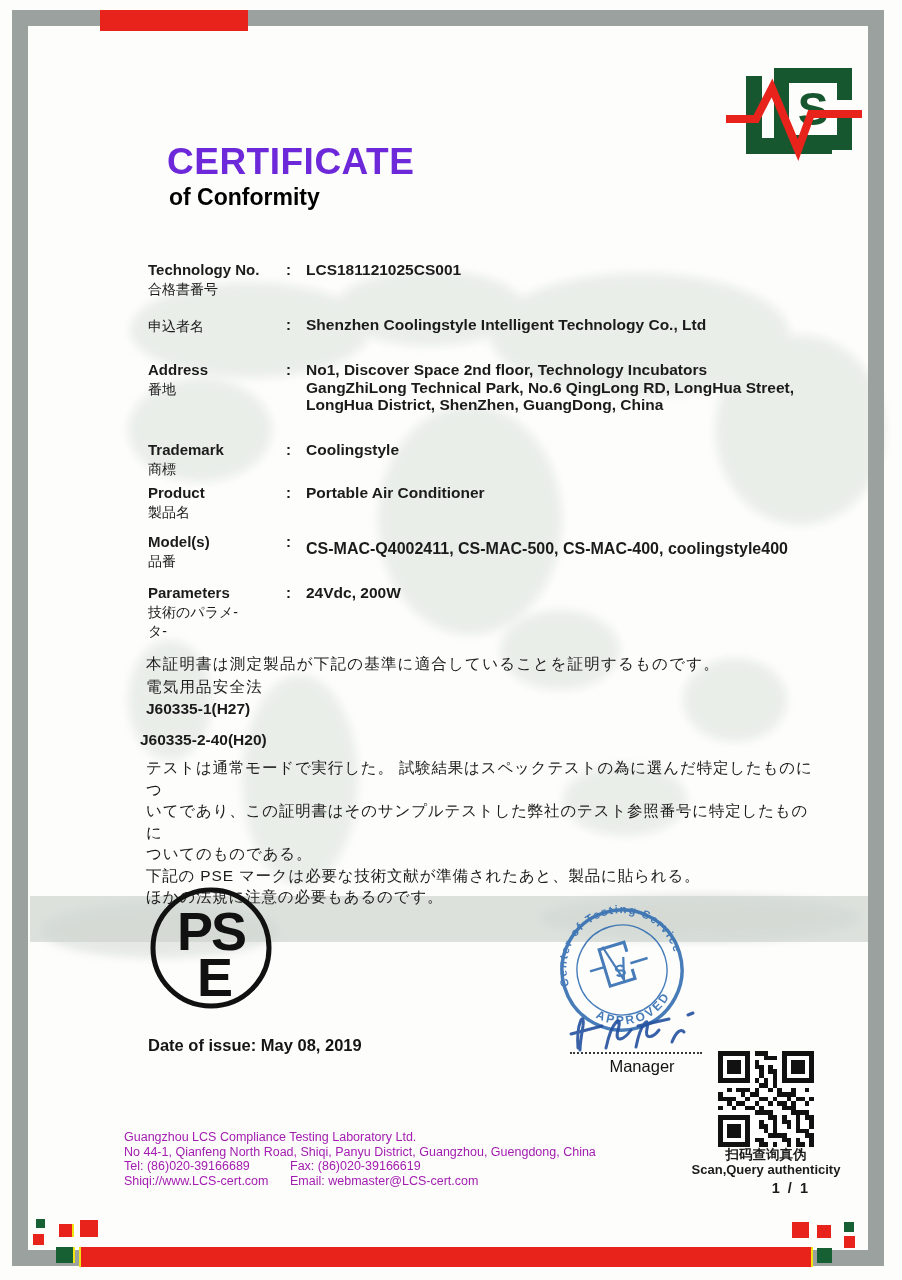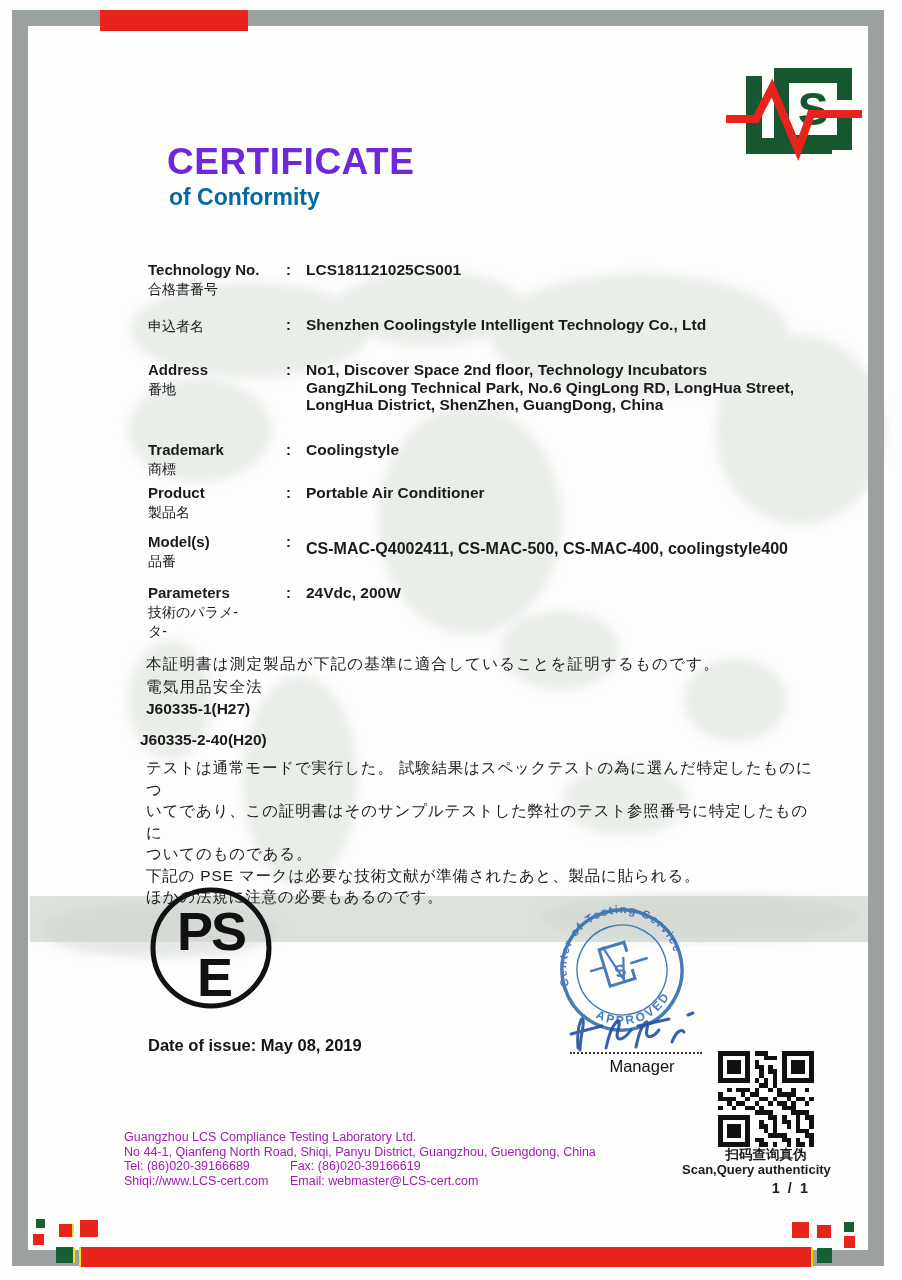--- a/index.html
+++ b/index.html
@@ -6,21 +6,21 @@
   .page{position:relative;width:902px;height:1280px;background:#fdfdfc;overflow:hidden;
         font-family:"Liberation Sans",sans-serif;color:#1b1b1b}
   .abs{position:absolute}
   
   .frame{position:absolute;left:12px;top:10px;width:872px;height:1256px;
          border:16px solid #9ba19e;box-sizing:border-box;z-index:2}
   .map{position:absolute;left:0;top:0;z-index:0;pointer-events:none}
   .content{position:absolute;left:0;top:0;width:902px;height:1280px;z-index:3}
   
   .title{left:167px;top:141px;font-size:37px;font-weight:bold;letter-spacing:.5px;color:#6d28d9}
-  .subtitle{left:169px;top:184px;font-size:23px;font-weight:bold;color:#0369a1}
+  .subtitle{left:169px;top:184px;font-size:23px;font-weight:bold;color:#000000}
   
   .logo{left:724px;top:62px;width:142px;height:110px}
   
   .field-row{position:absolute;left:148px;width:680px}
   .f-en{font-size:15px;font-weight:bold;line-height:18px}
   .f-jp{font-size:14px;line-height:19px;margin-top:1px;white-space:pre-line}
   .f-colon{position:absolute;left:138px;top:0;font-size:15px;font-weight:bold}
   .f-value{position:absolute;left:158px;top:0;width:510px;font-size:15.5px;font-weight:bold;
            white-space:pre-line;line-height:17.5px}
   .f-value.model{top:7px;font-size:16px}
@@ -34,21 +34,21 @@
   .sig-line{left:570px;top:1038px;width:132px;height:14px;border-bottom:2px dotted #3a3a3a}
   .manager{left:592px;top:1057px;width:100px;text-align:center;font-size:16.5px;color:#131313}
   .date{left:148px;top:1036px;font-size:16.5px;font-weight:bold;color:#151515}
   
   .footer{position:absolute;left:124px;top:1130px;width:480px;font-size:12.5px;line-height:14.6px;color:#a21caf}
   .footer .row{position:relative}
   .footer .col2{position:absolute;left:166px;top:0}
   
   .qr-box{left:718px;top:1051px;width:96px;height:96px}
   .qr-cn{left:698px;top:1146px;width:136px;text-align:center;font-size:13.5px;font-weight:bold}
-  .qr-en{left:682px;top:1162px;width:168px;text-align:left;font-size:13px;font-weight:bold}
+  .qr-en{left:682px;top:1162px;width:168px;text-align:center;font-size:13px;font-weight:bold}
   .qr-page{left:700px;top:1180px;width:110px;text-align:right;font-size:14.5px;font-weight:bold;letter-spacing:2px}
   
   .dec{position:absolute;z-index:4}
   .red{background:#e8231b}.green{background:#176034}
   .bar-top{left:100px;top:10px;width:148px;height:21px}
   .bar-bottom{left:79px;top:1247px;width:730px;height:20px;border-left:2px solid #f2e410;border-right:2px solid #f2e410}
   .dg-l{left:56px;top:1247px;width:17px;height:16px;border-right:2px solid #f2e410}
   .dg-r{left:817px;top:1248px;width:15px;height:15px}
   .sq-g1{left:36px;top:1219px;width:9px;height:9px}
   .sq-r1{left:33px;top:1234px;width:11px;height:11px}

